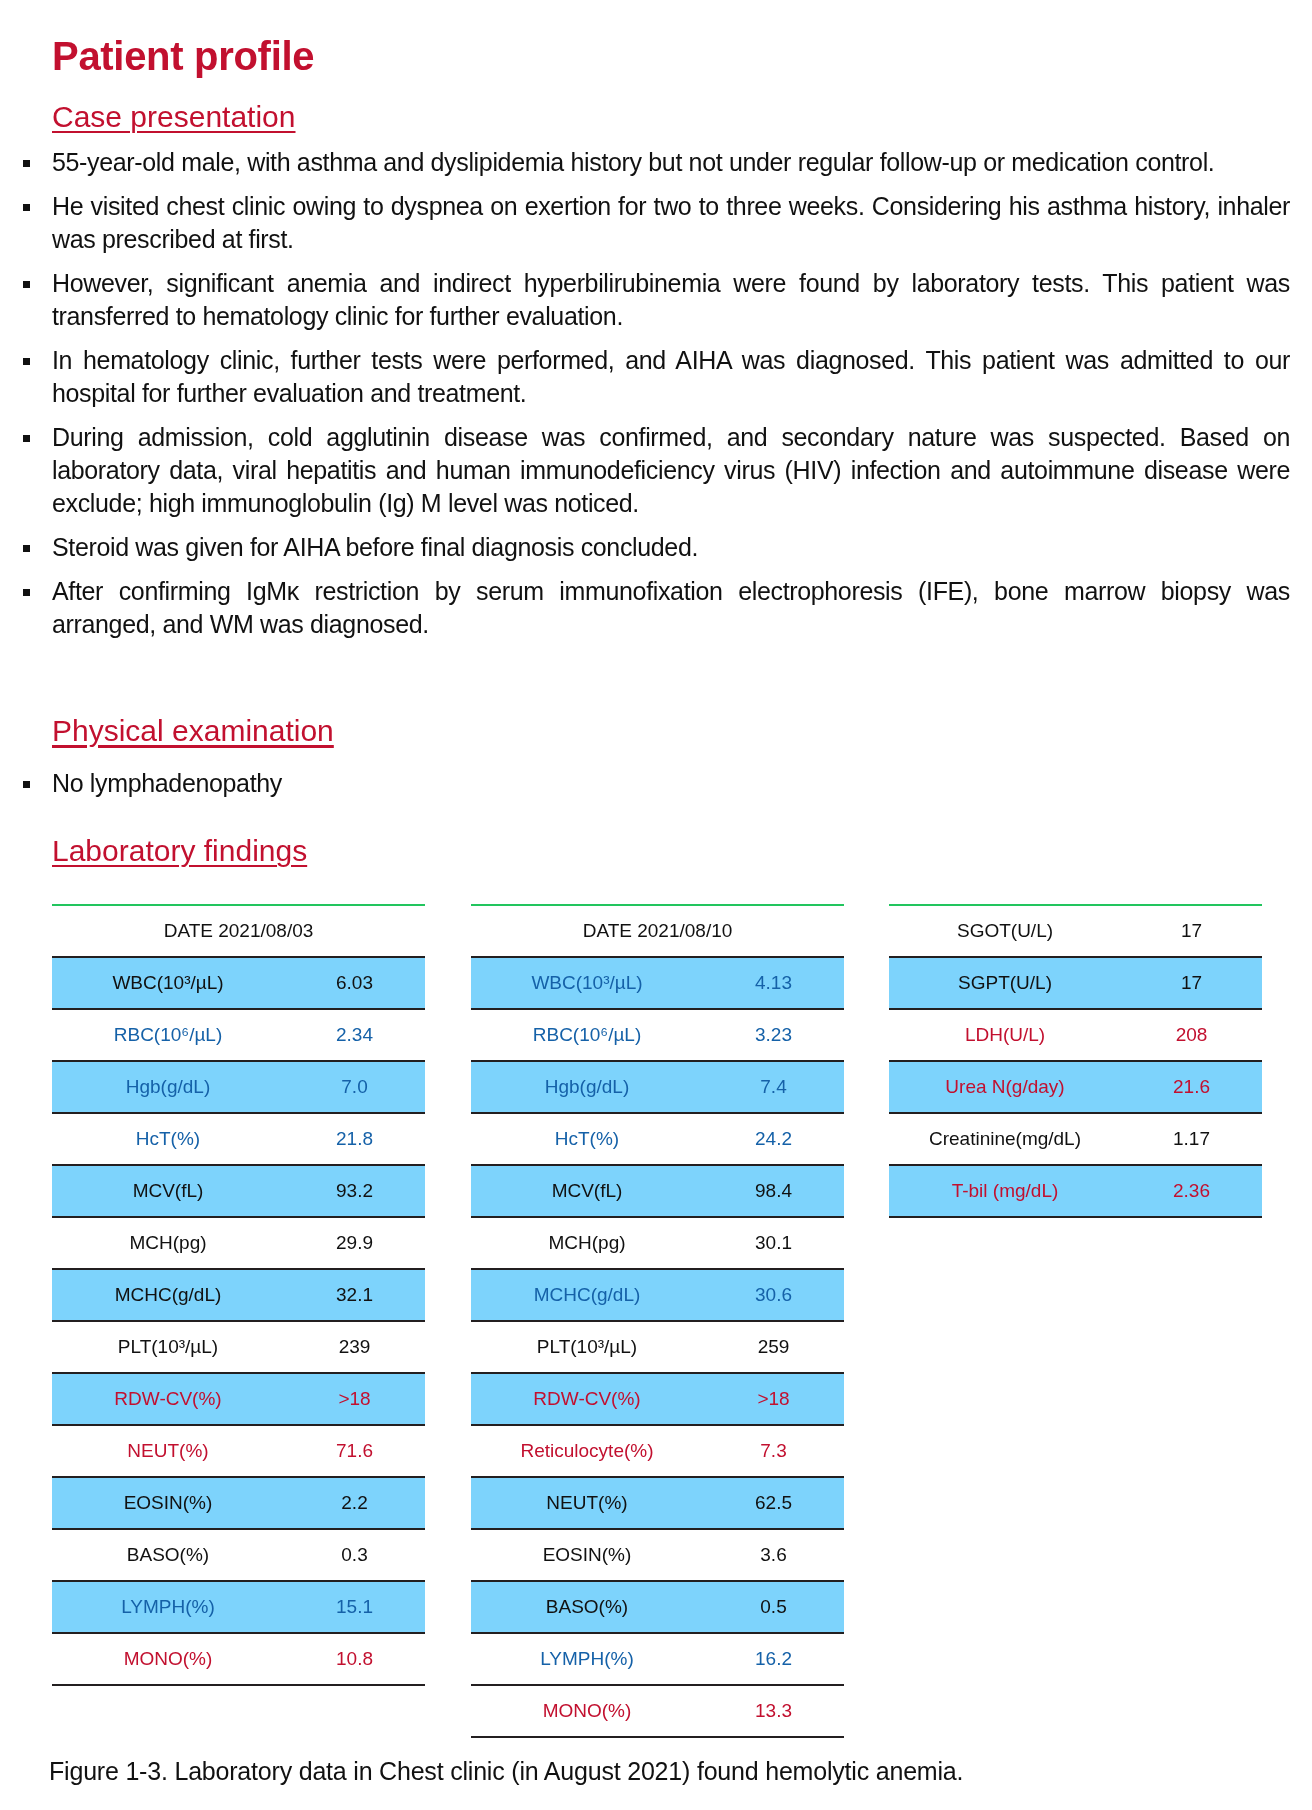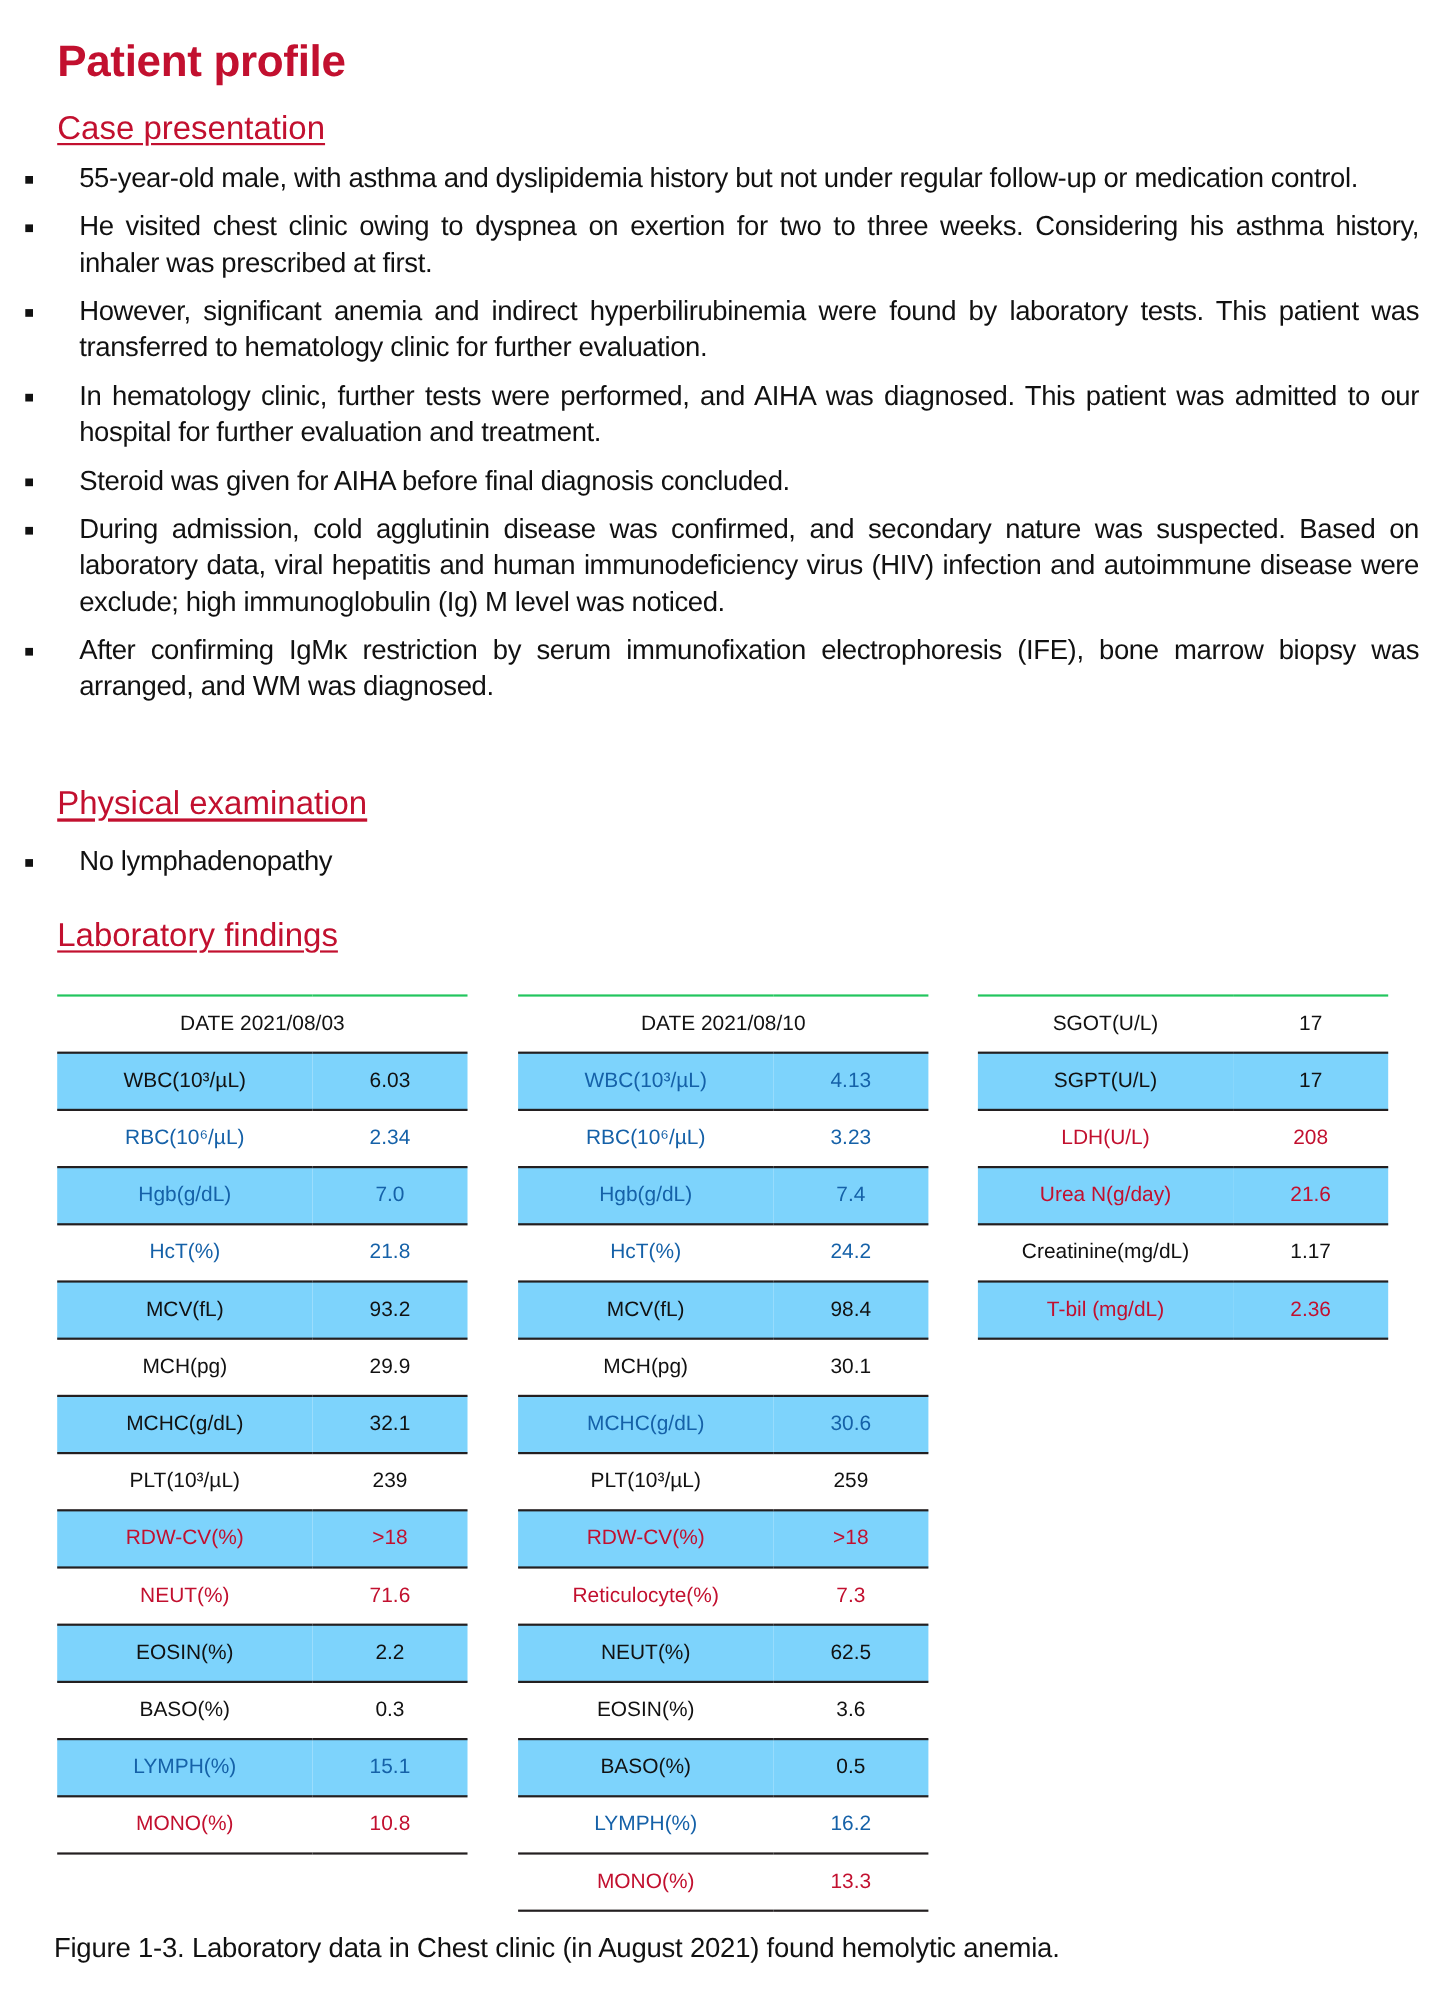--- a/index.html
+++ b/index.html
@@ -14,21 +14,21 @@
   .section-head {
     position: absolute; left: 52px; margin: 0;
     font-size: 30px; font-weight: normal; color: #c2102f;
     text-decoration: underline; text-decoration-thickness: 2px; text-underline-offset: 4px;
   }
   ul.bullets {
     position: absolute; left: 0; margin: 0; padding: 0; list-style: none;
     width: 1290px;
   }
   ul.bullets li {
-    position: relative; padding-left: 72px; font-size: 25px; line-height: 33px;
+    position: relative; padding-left: 52px; font-size: 25px; line-height: 33px;
     margin-bottom: 11px; letter-spacing: -0.35px; text-align: justify;
   }
   ul.bullets li .sq {
     position: absolute; left: 23px; top: 14px; width: 7px; height: 7px; background: #111111;
   }
   .lab-table {
     position: absolute; top: 904px; width: 373px; border-collapse: collapse;
     font-size: 19px;
   }
   .lab-table td {
@@ -52,22 +52,22 @@
 <body>
 
 <h1 class="title">Patient profile</h1>
 
 <h2 class="section-head" style="top:100px;">Case presentation</h2>
 <ul class="bullets" style="top:146px;">
   <li><span class="sq"></span><span>55-year-old male, with asthma and dyslipidemia history but not under regular follow-up or medication control.</span></li>
   <li><span class="sq"></span><span>He visited chest clinic owing to dyspnea on exertion for two to three weeks. Considering his asthma history, inhaler was prescribed at first.</span></li>
   <li><span class="sq"></span><span>However, significant anemia and indirect hyperbilirubinemia were found by laboratory tests. This patient was transferred to hematology clinic for further evaluation.</span></li>
   <li><span class="sq"></span><span>In hematology clinic, further tests were performed, and AIHA was diagnosed. This patient was admitted to our hospital for further evaluation and treatment.</span></li>
+  <li><span class="sq"></span><span>During admission, cold agglutinin disease was confirmed, and secondary nature was suspected. Based on laboratory data, viral hepatitis and human immunodeficiency virus (HIV) infection and autoimmune disease were exclude; high immunoglobulin (Ig) M level was noticed.</span></li>
   <li><span class="sq"></span><span>Steroid was given for AIHA before final diagnosis concluded.</span></li>
-  <li><span class="sq"></span><span>During admission, cold agglutinin disease was confirmed, and secondary nature was suspected. Based on laboratory data, viral hepatitis and human immunodeficiency virus (HIV) infection and autoimmune disease were exclude; high immunoglobulin (Ig) M level was noticed.</span></li>
   <li><span class="sq"></span><span>After confirming IgMκ restriction by serum immunofixation electrophoresis (IFE), bone marrow biopsy was arranged, and WM was diagnosed.</span></li>
 </ul>
 
 <h2 class="section-head" style="top:714px;text-decoration:underline;">Physical examination</h2>
 <ul class="bullets" style="top:767px;">
   <li><span class="sq"></span><span>No lymphadenopathy</span></li>
 </ul>
 
 <h2 class="section-head" style="top:834px;">Laboratory findings</h2>
 

